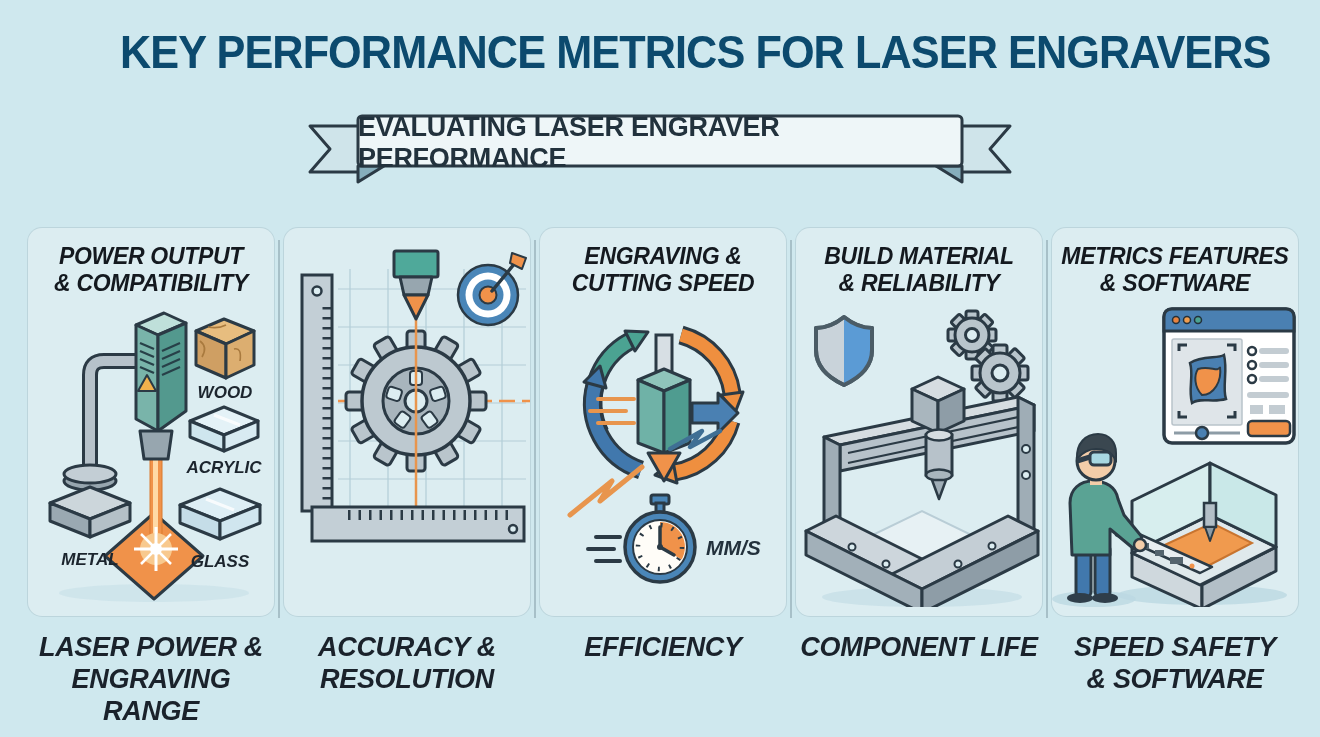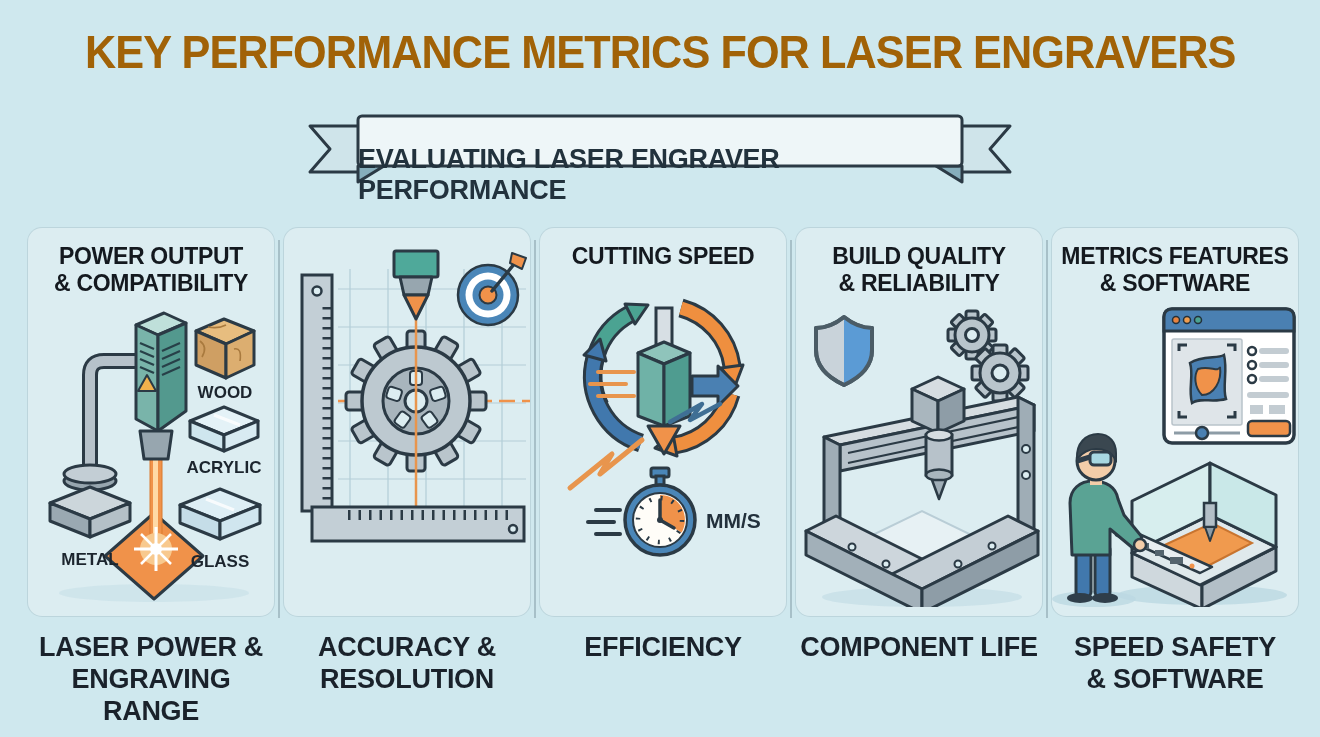--- a/index.html
+++ b/index.html
@@ -3,34 +3,34 @@
 <meta charset="utf-8">
 <style>
   html,body{margin:0;padding:0;}
   body{
     width:1320px;height:737px;overflow:hidden;
     background:#cfe8ee;
     font-family:"Liberation Sans",sans-serif;
     color:#1a222b;
   }
   .page-title{
-    margin-top:24px;text-align:center;
+    margin-top:24px;text-align:right;
     font-size:47px;font-weight:bold;letter-spacing:-1px;
-    color:#a16207;
+    color:#0c4a6e;
   }
   .page-title .squeeze{display:inline-block;transform:scaleX(.92);transform-origin:center;}
   .banner{position:relative;width:720px;height:74px;margin:18px auto 0;}
   .banner svg{position:absolute;left:0;top:0;}
   .banner-label{
     position:absolute;left:58px;top:6px;width:604px;height:54px;
     display:flex;align-items:center;justify-content:center;
-    font-size:27px;font-weight:bold;letter-spacing:-.3px;color:#22323d;margin-top:32px;
+    font-size:27px;font-weight:bold;letter-spacing:-.3px;color:#22323d;
   }
   .columns{
-    display:flex;gap:10px;padding:0 28px;margin-top:44px;position:relative;
+    display:flex;gap:10px;padding:0 28px;margin-top:44px;position:relative;font-style:italic;
   }
   .column{flex:1;display:flex;flex-direction:column;align-items:center;position:relative;}
   .column:not(:last-child)::after{
     content:"";position:absolute;right:-6px;top:12px;height:378px;width:2px;
     background:rgba(128,152,161,.5);
   }
   .panel{
     width:100%;height:388px;box-sizing:border-box;
     background:#dcedf1;border-radius:14px;padding-top:15px;
     box-shadow:0 0 0 1px rgba(140,165,175,.28);
@@ -216,20 +216,21 @@
     </div>
     <div class="caption">
       <div>ACCURACY &amp;</div>
       <div>RESOLUTION</div>
     </div>
   </div>
 
   <div class="column">
     <div class="panel">
       <div class="panel-heading">
+        <div>ENGRAVING &amp;</div>
         <div>CUTTING SPEED</div>
       </div>
       <svg class="illus" width="246" height="304" viewBox="0 0 246 304">
         <g>
           <path d="M60,130 A70,70 0 0 1 90,38" fill="none" stroke="#2b3a45" stroke-width="19"></path>
           <path d="M60,130 A70,70 0 0 1 90,38" fill="none" stroke="#4ba392" stroke-width="13"></path>
           <polygon points="108,29 95,48 85,28" fill="#4ba392" stroke="#2b3a45" stroke-width="3" stroke-linejoin="round"></polygon>
           <path d="M141,32 A70,70 0 0 1 192,90" fill="none" stroke="#2b3a45" stroke-width="19"></path>
           <path d="M141,32 A70,70 0 0 1 192,90" fill="none" stroke="#ef8f3f" stroke-width="13"></path>
           <polygon points="195,110 181,92 203,89" fill="#ef8f3f" stroke="#2b3a45" stroke-width="3" stroke-linejoin="round"></polygon>
@@ -275,21 +276,21 @@
       </svg>
     </div>
     <div class="caption">
       <div>EFFICIENCY</div>
     </div>
   </div>
 
   <div class="column">
     <div class="panel">
       <div class="panel-heading">
-        <div>BUILD QUALITY</div>
+        <div>BUILD MATERIAL</div>
         <div>&amp; RELIABILITY</div>
       </div>
       <svg class="illus" width="246" height="304" viewBox="0 0 246 304">
         <defs>
           <clipPath id="shield-right">
               <rect x="48" y="8" width="36" height="80"></rect>
             </clipPath>
         </defs>
         <g>
           <path d="M48,14 C58,22 68,25 76,25 L76,47 C76,64 63,75 48,82 C33,75 20,64 20,47 L20,25 C28,25 38,22 48,14 Z" fill="#c9d3da" stroke="#4b5c66" stroke-width="4" stroke-linejoin="round"></path>

